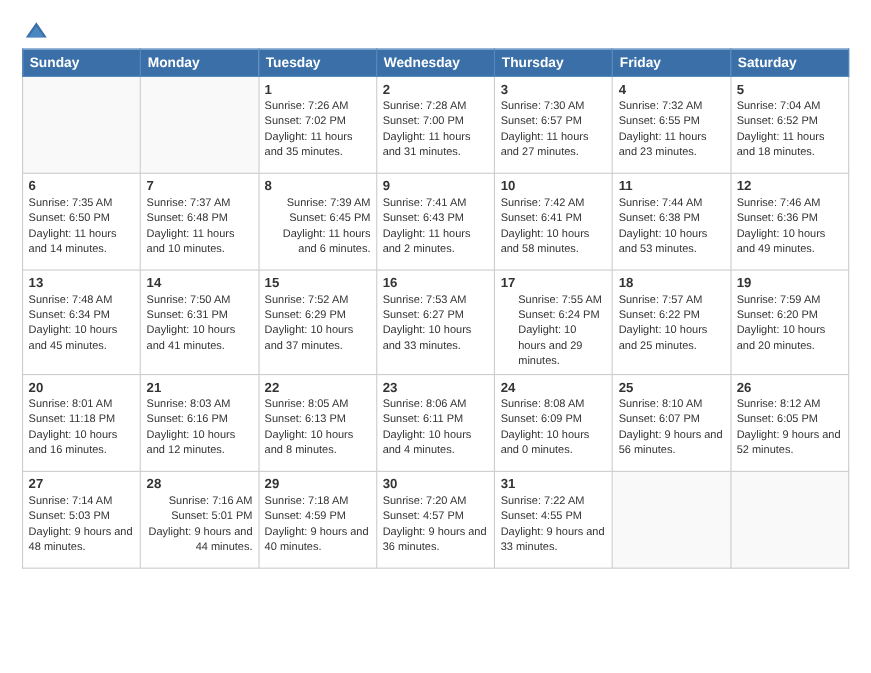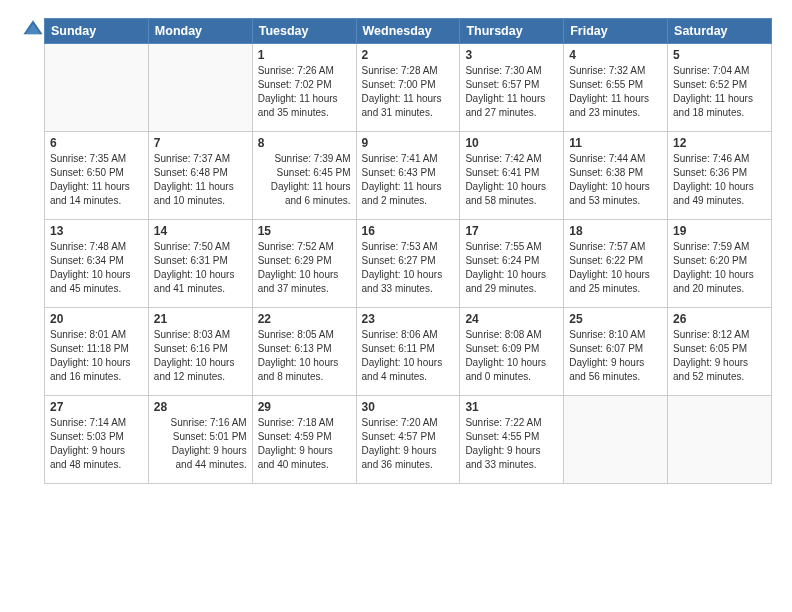--- a/index.html
+++ b/index.html
@@ -8,21 +8,21 @@
       background: #fff;
       width: 792px;
       height: 612px;
       overflow: hidden;
     }
     .page {
       width: 792px;
       height: 480px;
       padding: 18px 20px 12px 20px;
       display: flex;
-      flex-direction: row;
+      flex-direction: column;
     }
     .header {
       display: flex;
       justify-content: space-between;
       align-items: flex-start;
       margin-bottom: 6px;
     }
     .logo {
       display: flex;
       flex-direction: column;
@@ -228,21 +228,21 @@
 Daylight: 10 hours and 37 minutes.</div>
           </td>
           <td>
             <span class="day-num">16</span>
             <div class="day-info" style="white-space: pre-line;">Sunrise: 7:53 AM
 Sunset: 6:27 PM
 Daylight: 10 hours and 33 minutes.</div>
           </td>
           <td>
             <span class="day-num">17</span>
-            <div class="day-info" style="white-space: pre-line;">Sunrise: 7:55 AM
+            <div class="day-info" style="white-space: pre-line; margin-left: 16px;">Sunrise: 7:55 AM
 Sunset: 6:24 PM
 Daylight: 10 hours and 29 minutes.</div>
           </td>
           <td>
             <span class="day-num">18</span>
             <div class="day-info" style="white-space: pre-line;">Sunrise: 7:57 AM
 Sunset: 6:22 PM
 Daylight: 10 hours and 25 minutes.</div>
           </td>
           <td>

